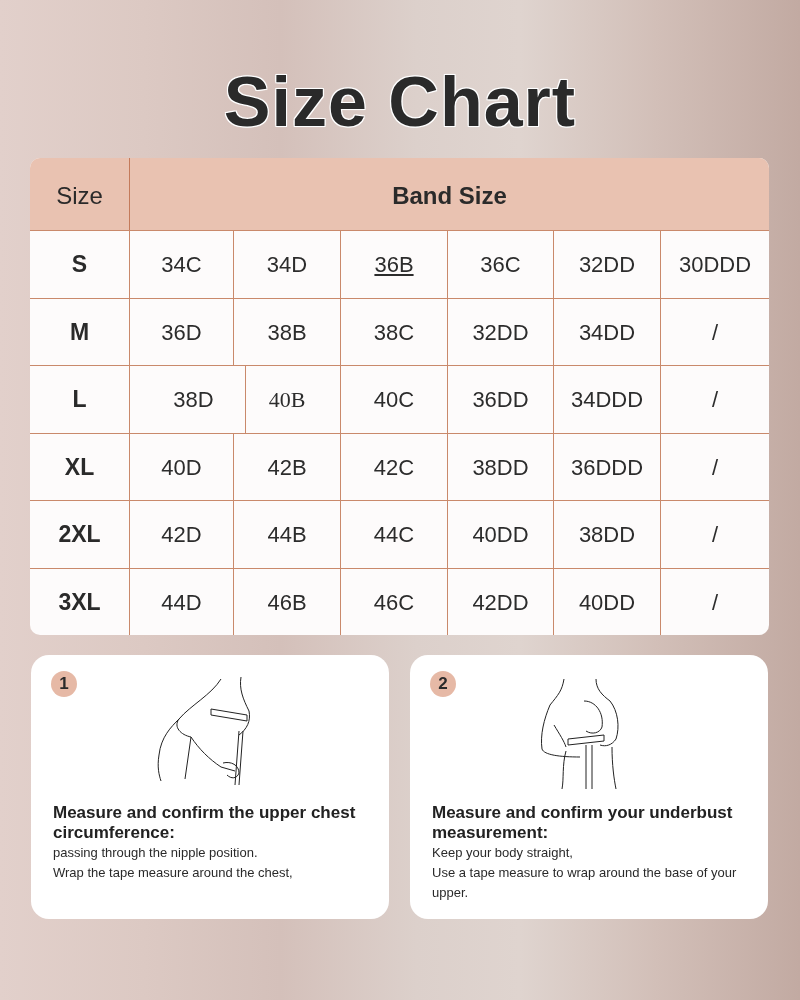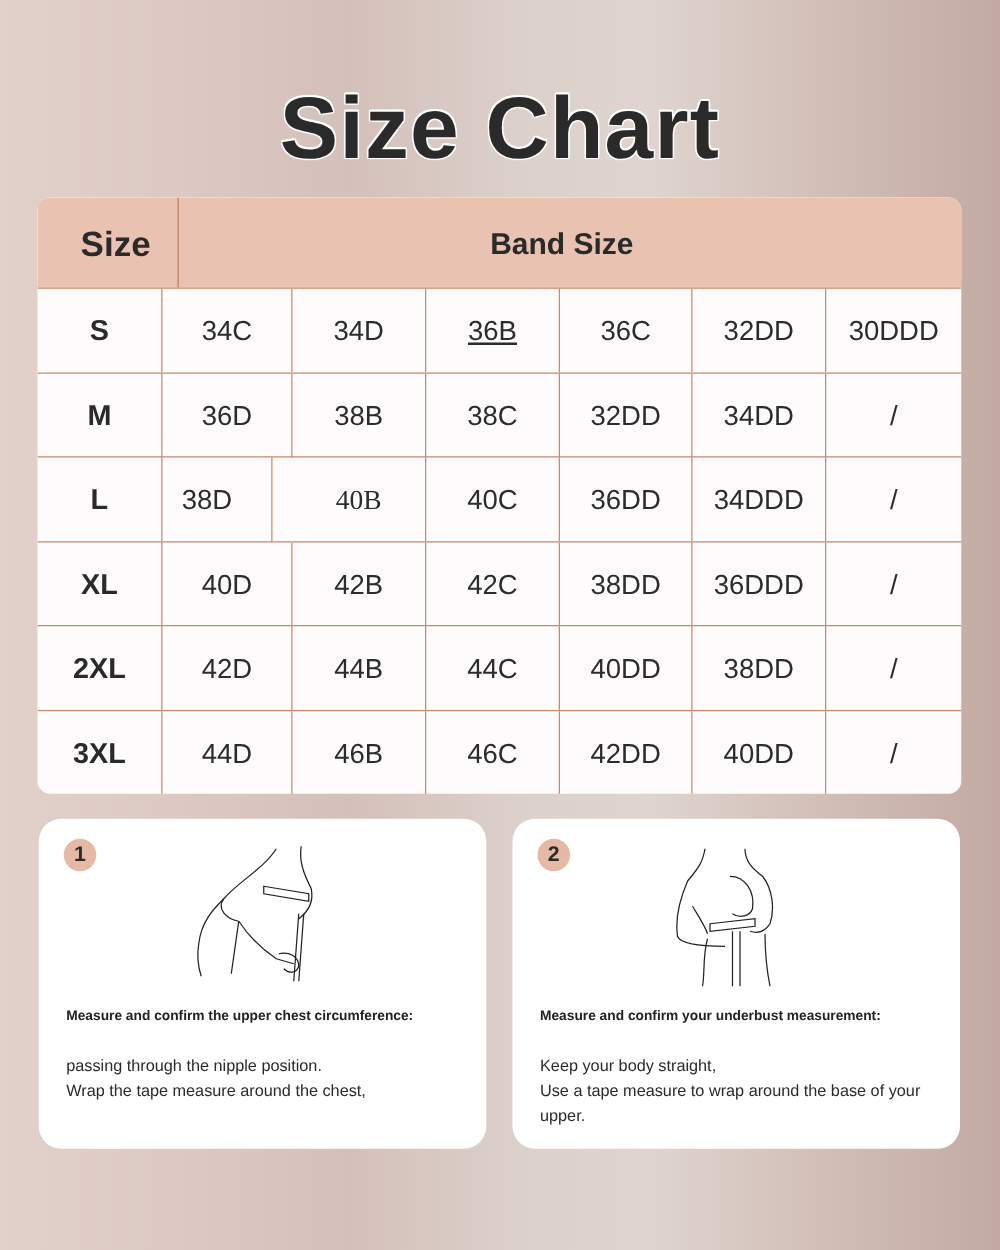--- a/index.html
+++ b/index.html
@@ -3,30 +3,30 @@
 <meta charset="utf-8">
 <style>
   html,body{margin:0;padding:0;}
   body{width:800px;height:1000px;overflow:hidden;position:relative;
     font-family:"Liberation Sans","DejaVu Sans",sans-serif;color:#222;
     background:linear-gradient(90deg,#e2d0cb 0%,#dcc9c3 18%,#d4c0ba 35%,#dcd0cb 52%,#dfd4cf 65%,#d2bfb8 82%,#c2aaa2 100%);}
   .title{position:absolute;left:0;top:62px;width:800px;text-align:center;font-size:70px;font-weight:bold;color:#2a2a2a;
     letter-spacing:1px;text-shadow:0 0 2px #fff,0 0 2px #fff,1px 1px 0 #fff,-1px -1px 0 #fff,1px -1px 0 #fff,-1px 1px 0 #fff;}
   .table{position:absolute;left:30px;top:158px;width:739px;height:477px;border-radius:10px;overflow:hidden;background:#fdfbfb;}
   .hdr{position:absolute;left:0;top:0;width:739px;height:72px;background:#e9c2b1;}
-  .hdr .size-h{position:absolute;left:0;top:0;width:99px;height:72px;line-height:76px;text-align:center;font-size:28px;font-weight:bold;color:#2a2a2a;border-right:1px solid #c47a5a;margin-left:13px;}
+  .hdr .size-h{position:absolute;left:0;top:0;width:99px;height:72px;line-height:76px;text-align:center;font-size:24px;font-weight:normal;color:#2a2a2a;border-right:1px solid #c47a5a;}
   .hdr .band-h{position:absolute;left:100px;top:0;width:639px;height:72px;line-height:76px;text-align:center;font-size:24px;font-weight:bold;color:#2a2a2a;}
   .row{position:absolute;left:0;width:739px;height:67px;border-top:1px solid #c9896b;}
   .row .sz{position:absolute;left:0;top:0;width:99px;height:67px;line-height:67px;text-align:center;font-size:23px;font-weight:bold;color:#2a2a2a;border-right:1px solid #c9896b;}
   .row .cell{position:absolute;top:0;height:67px;line-height:67px;text-align:center;font-size:22px;color:#2c2c2c;border-right:1px solid #c9896b;box-sizing:border-box;}
   .row .cell.last{border-right:none;}
   .card{position:absolute;top:655px;width:358px;height:264px;background:#fff;border-radius:18px;}
   .badge{position:absolute;left:20px;top:16px;width:26px;height:26px;border-radius:50%;background:#e6b9a6;color:#2a2a2a;font-weight:bold;font-size:17px;line-height:26px;text-align:center;}
   .illus{position:absolute;top:20px;width:120px;height:116px;}
-  .card .htxt{position:absolute;left:22px;top:148px;width:320px;font-size:11px;font-weight:bold;color:#222;line-height:20px;}
+  .card .htxt{position:absolute;left:22px;top:148px;width:320px;font-size:17px;font-weight:bold;color:#222;line-height:20px;}
   .card .btxt{position:absolute;left:22px;top:188px;width:325px;font-size:13px;color:#2a2a2a;line-height:20px;}
   .card .btxt div{white-space:nowrap;}
 </style>
 </head>
 <body>
 
 <div class="title">Size Chart</div>
 
 <div class="table">
   <div class="hdr">
@@ -47,21 +47,21 @@
         <div class="sz">M</div>
         <div class="cell" style="left: 100px; width: 104px;">36D</div>
         <div class="cell" style="left: 204px; width: 107px;">38B</div>
         <div class="cell" style="left: 311px; width: 107px;">38C</div>
         <div class="cell" style="left: 418px; width: 106px;">32DD</div>
         <div class="cell" style="left: 524px; width: 107px;">34DD</div>
         <div class="cell last" style="left: 631px; width: 108px;">/</div>
       </div>
       <div class="row" style="top: 207px;">
         <div class="sz">L</div>
-        <div class="cell" style="left: 84px; width: 104px; text-align: center;">38D</div>
+        <div class="cell" style="left: 112px; width: 104px; text-align: center;">38D</div>
         <div class="cell" style="left: 204px; width: 107px; font-family: Liberation Serif, serif;">40B</div>
         <div class="cell" style="left: 311px; width: 107px;">40C</div>
         <div class="cell" style="left: 418px; width: 106px;">36DD</div>
         <div class="cell" style="left: 524px; width: 107px;">34DDD</div>
         <div class="cell last" style="left: 631px; width: 108px;">/</div>
       </div>
       <div class="row" style="top: 274.5px;">
         <div class="sz">XL</div>
         <div class="cell" style="left: 100px; width: 104px;">40D</div>
         <div class="cell" style="left: 204px; width: 107px;">42B</div>

